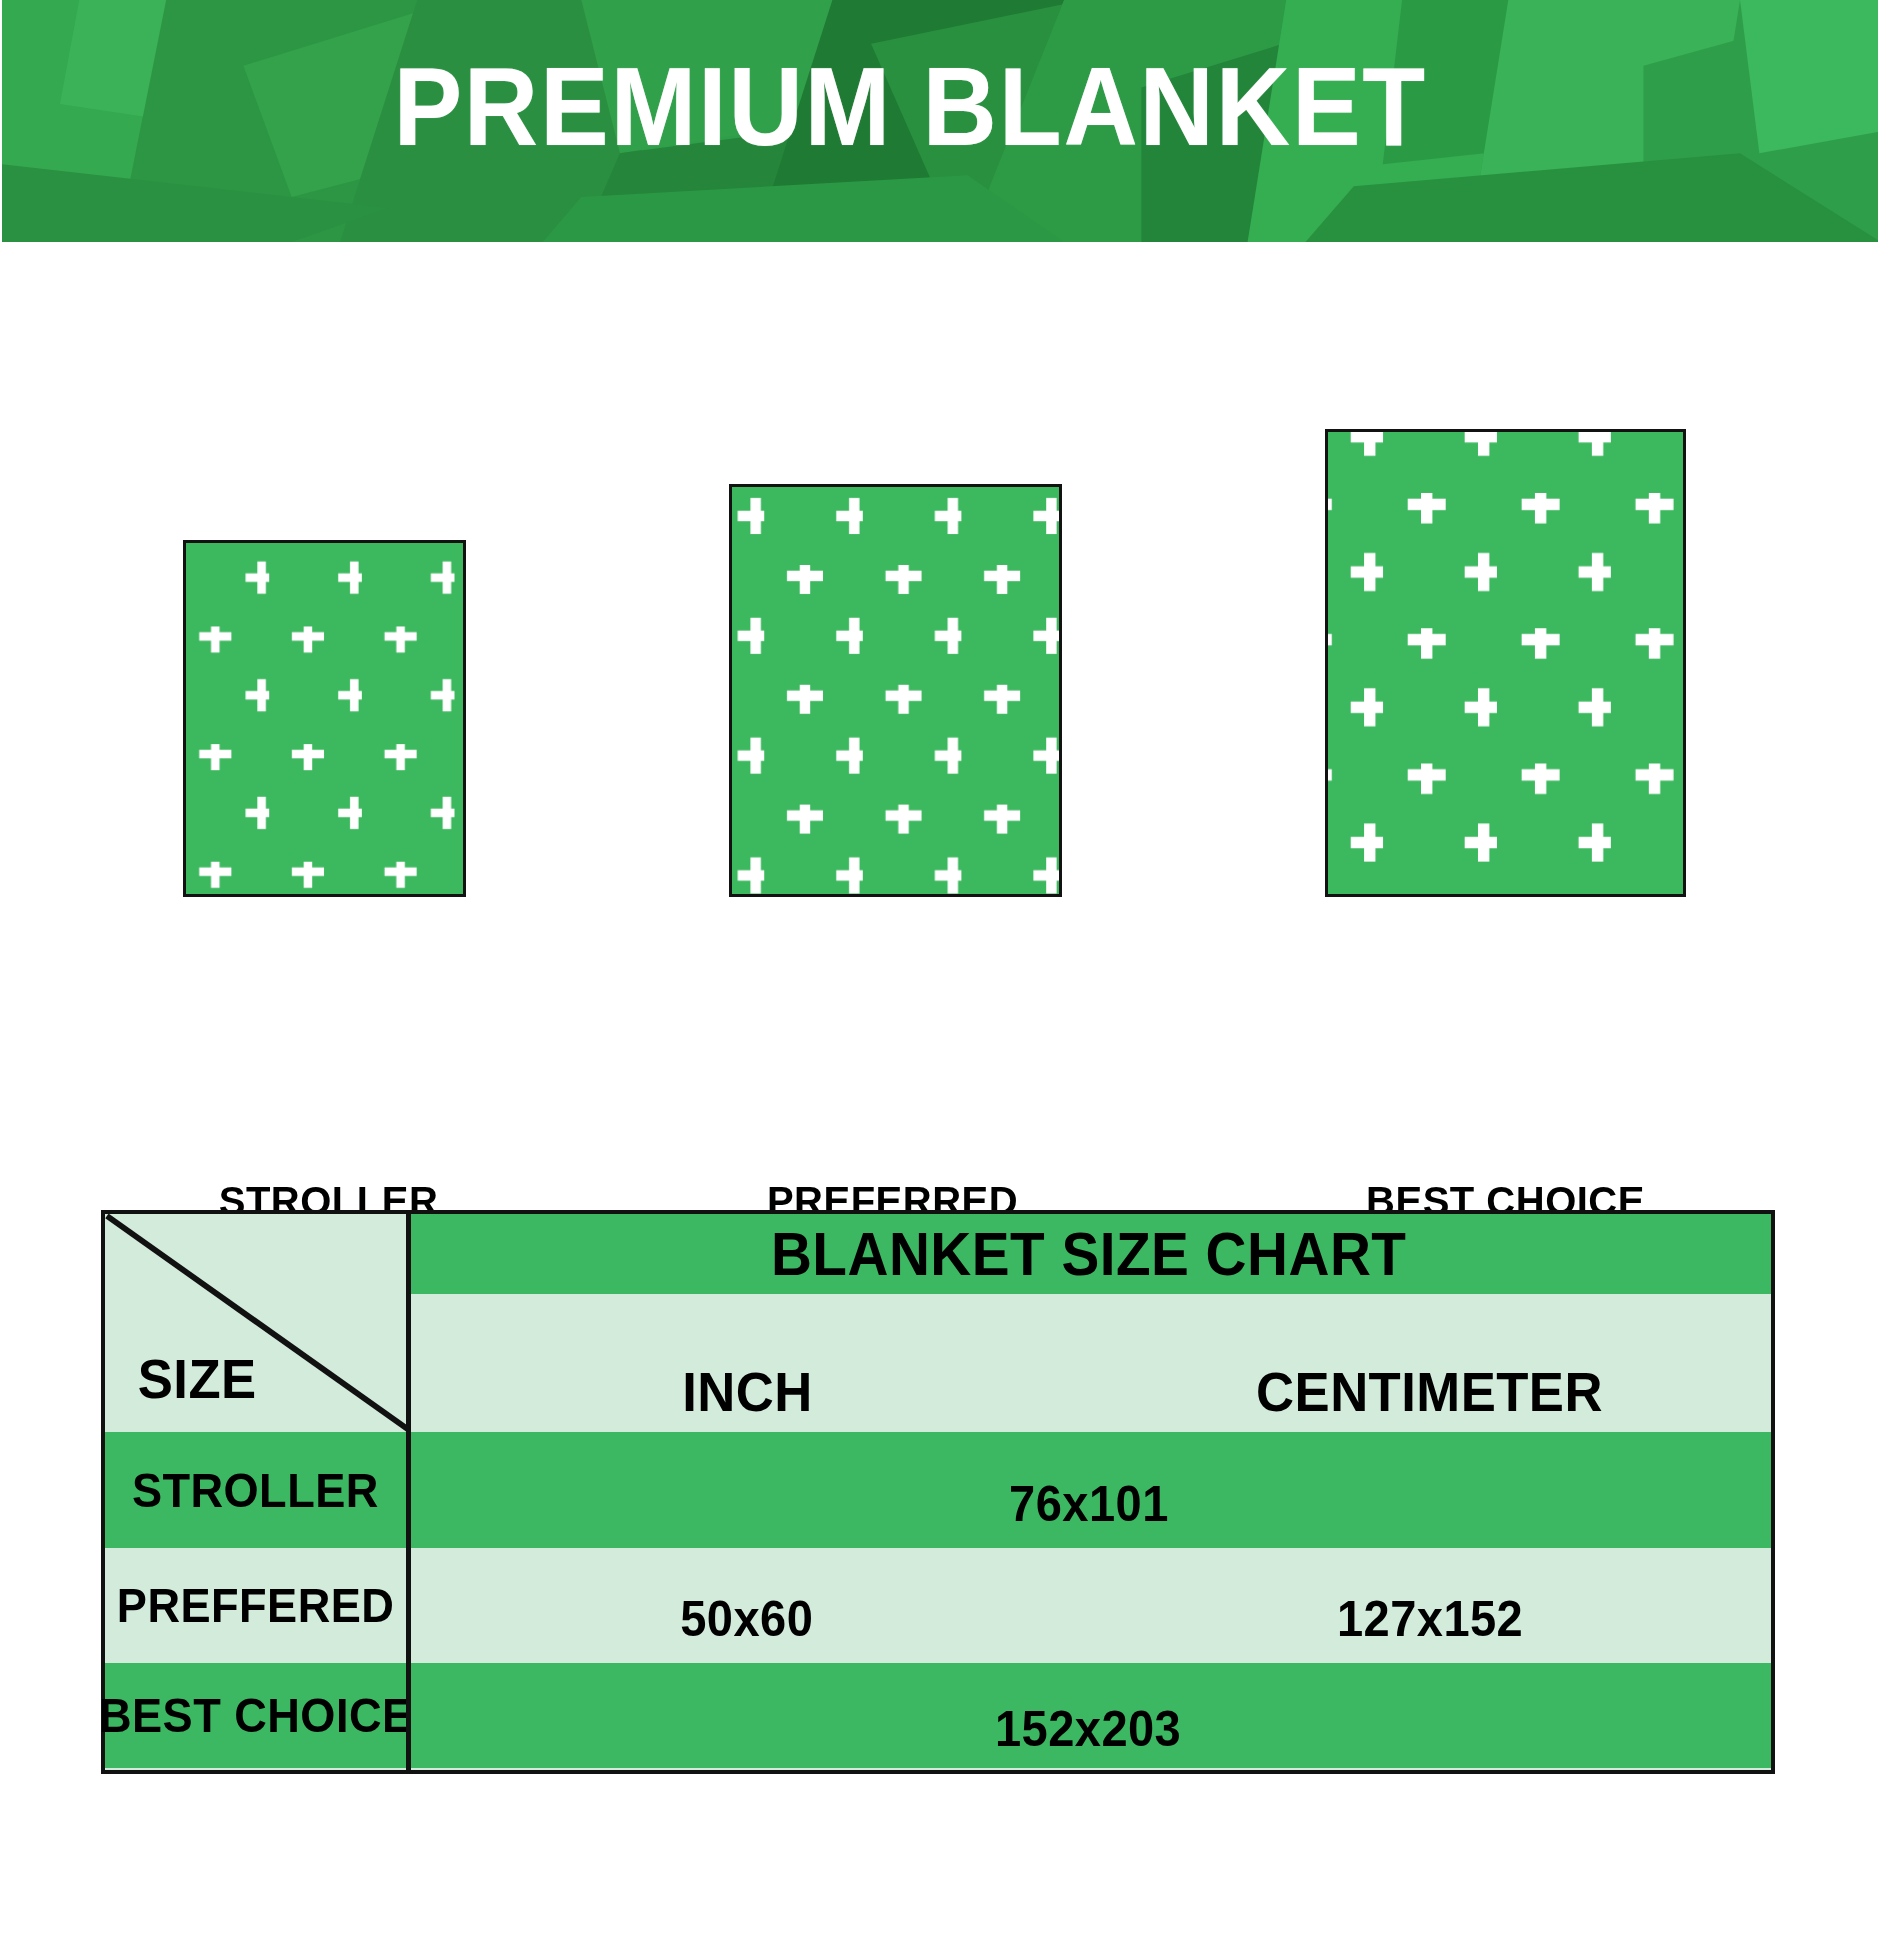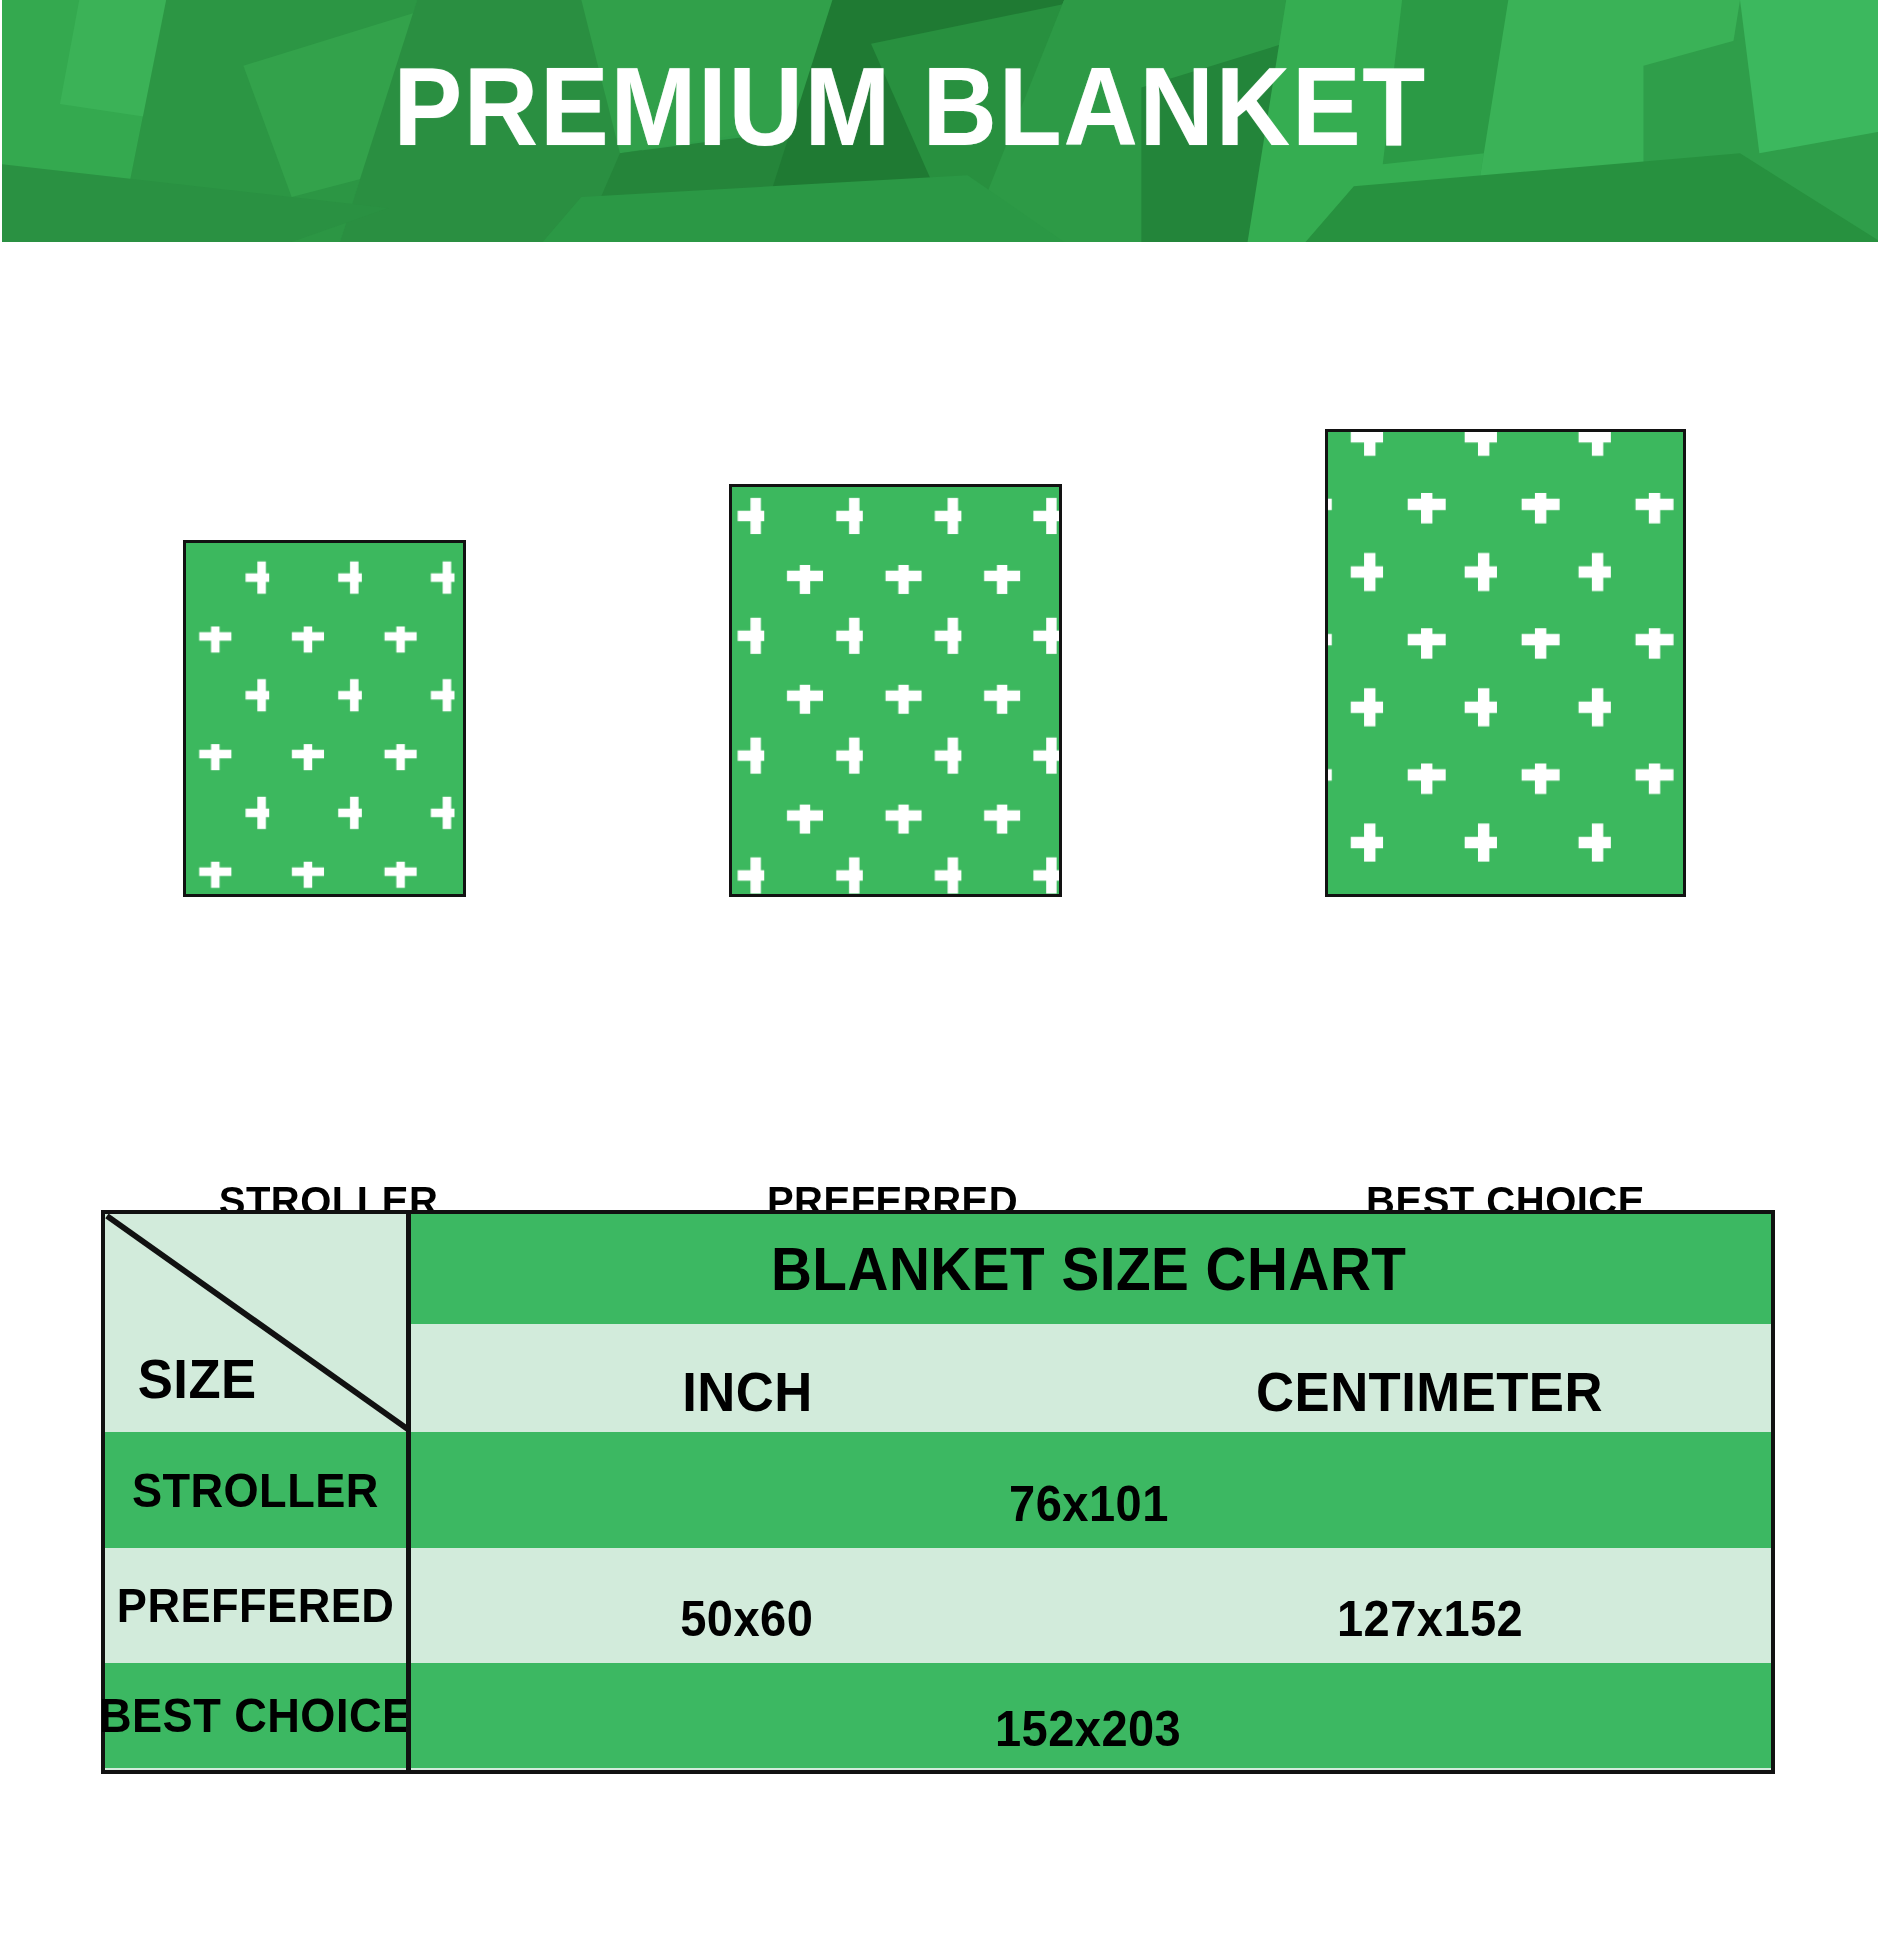--- a/index.html
+++ b/index.html
@@ -146,21 +146,21 @@
     display: flex;
     align-items: center;
     justify-content: center;
     margin-top: 27px;
   }
   .band-dark  { background: #3cb862; }
   .band-light { background: #d2ebdb; }
 
   #row-title {
     top: 0;
-    height: 110px;
+    height: 80px;
   }
   #row-title .tcell-size { background: #d2ebdb; }
   #row-title-main {
     flex: 1 1 0;
     background: #3cb862;
     display: flex;
     align-items: center;
     justify-content: center;
   }
   #row-title-main span {

